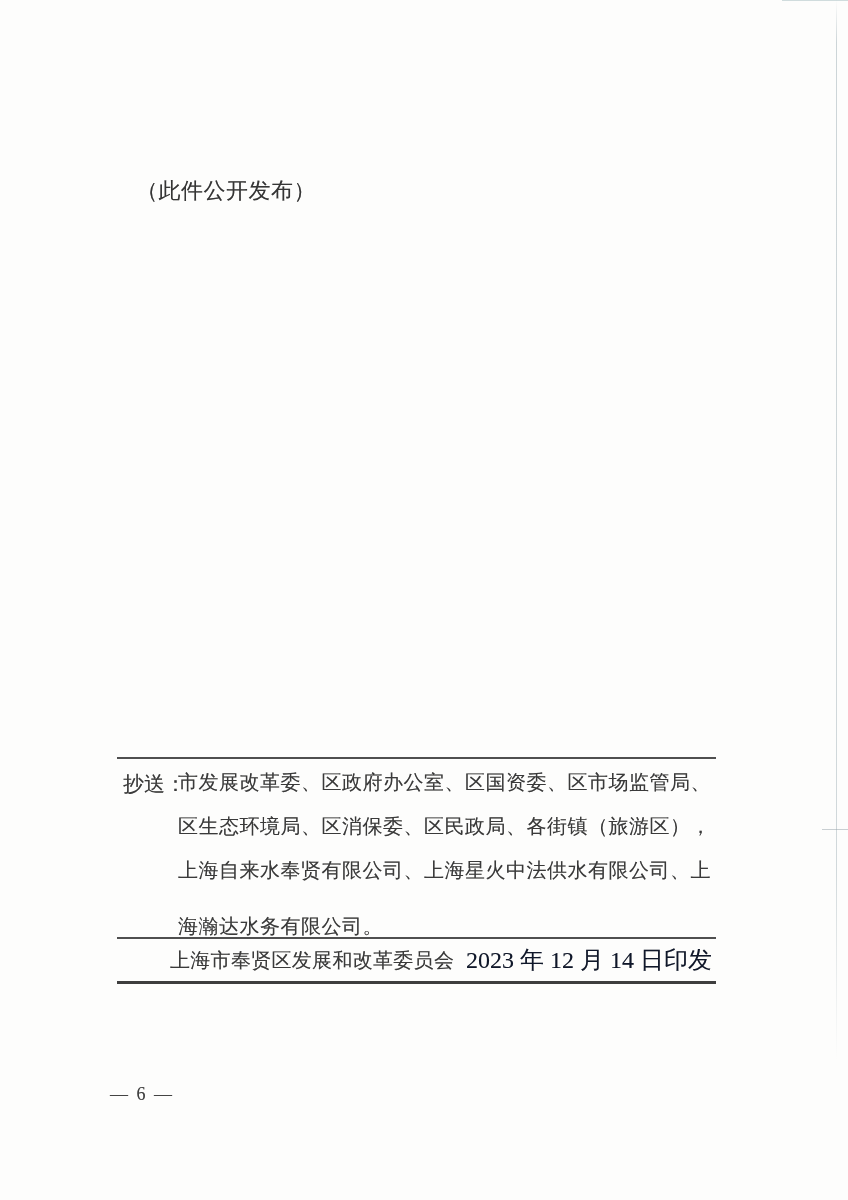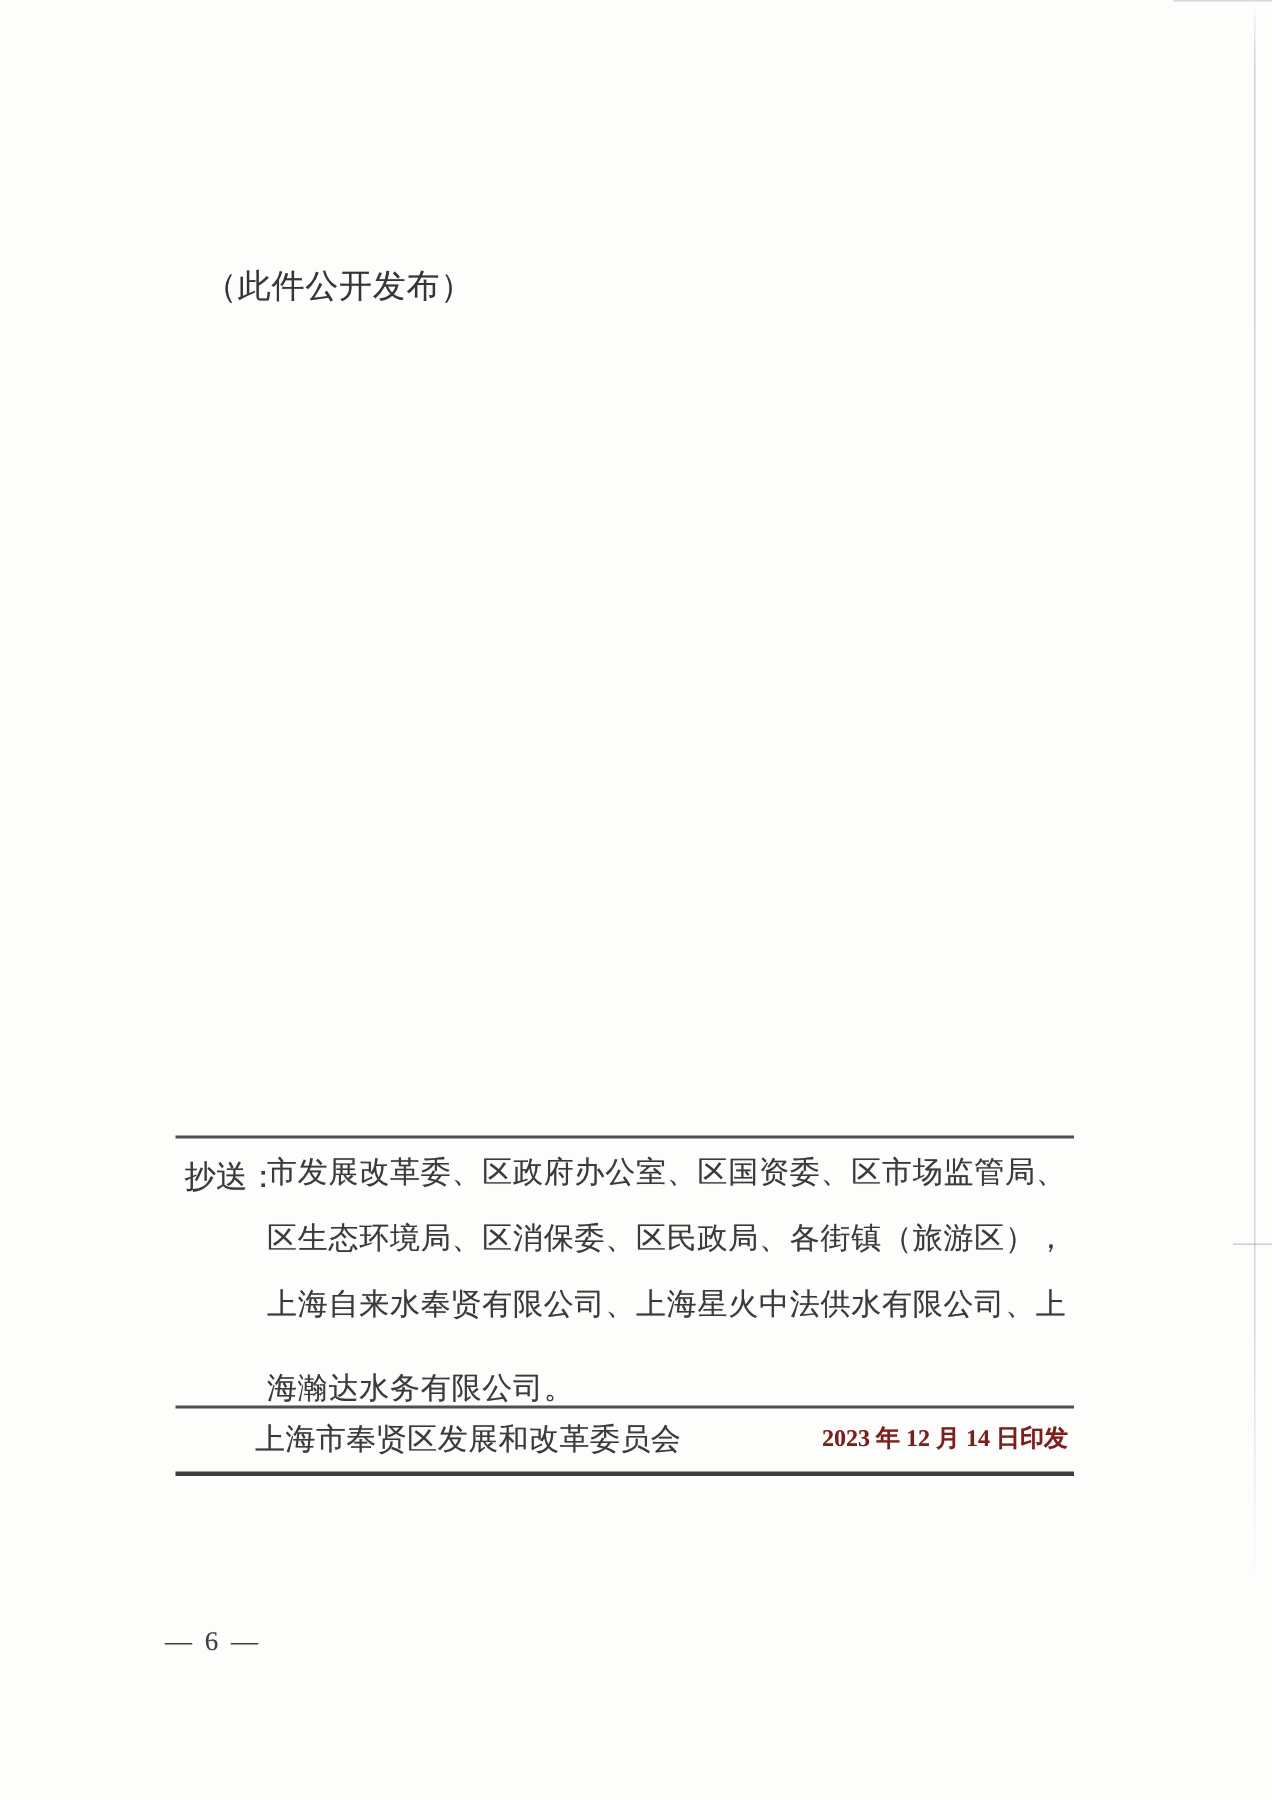--- a/index.html
+++ b/index.html
@@ -52,23 +52,22 @@
   .cc-line-3 { top: 902px; margin-top: 12px; }
   .issuer {
     left: 130px; top: 946px;
     font-size: 20px; line-height: 28px;
     letter-spacing: 0.3px;
     color: #3a3a3a;
     margin-left: 40px;
   }
   .print-date {
     right: 136px; top: 946px;
-    font-size: 16px; line-height: 28px;
-    color: #7f1d1d;
-    font-weight: bold;
+    font-size: 24px; line-height: 28px;
+    color: #0f172a;
   }
   .page-number {
     left: 110px; top: 1082px;
     font-size: 18px; line-height: 24px;
     letter-spacing: 2px;
     color: #3f3f3f;
   }
   
   .edge-vertical {
     position: absolute;

